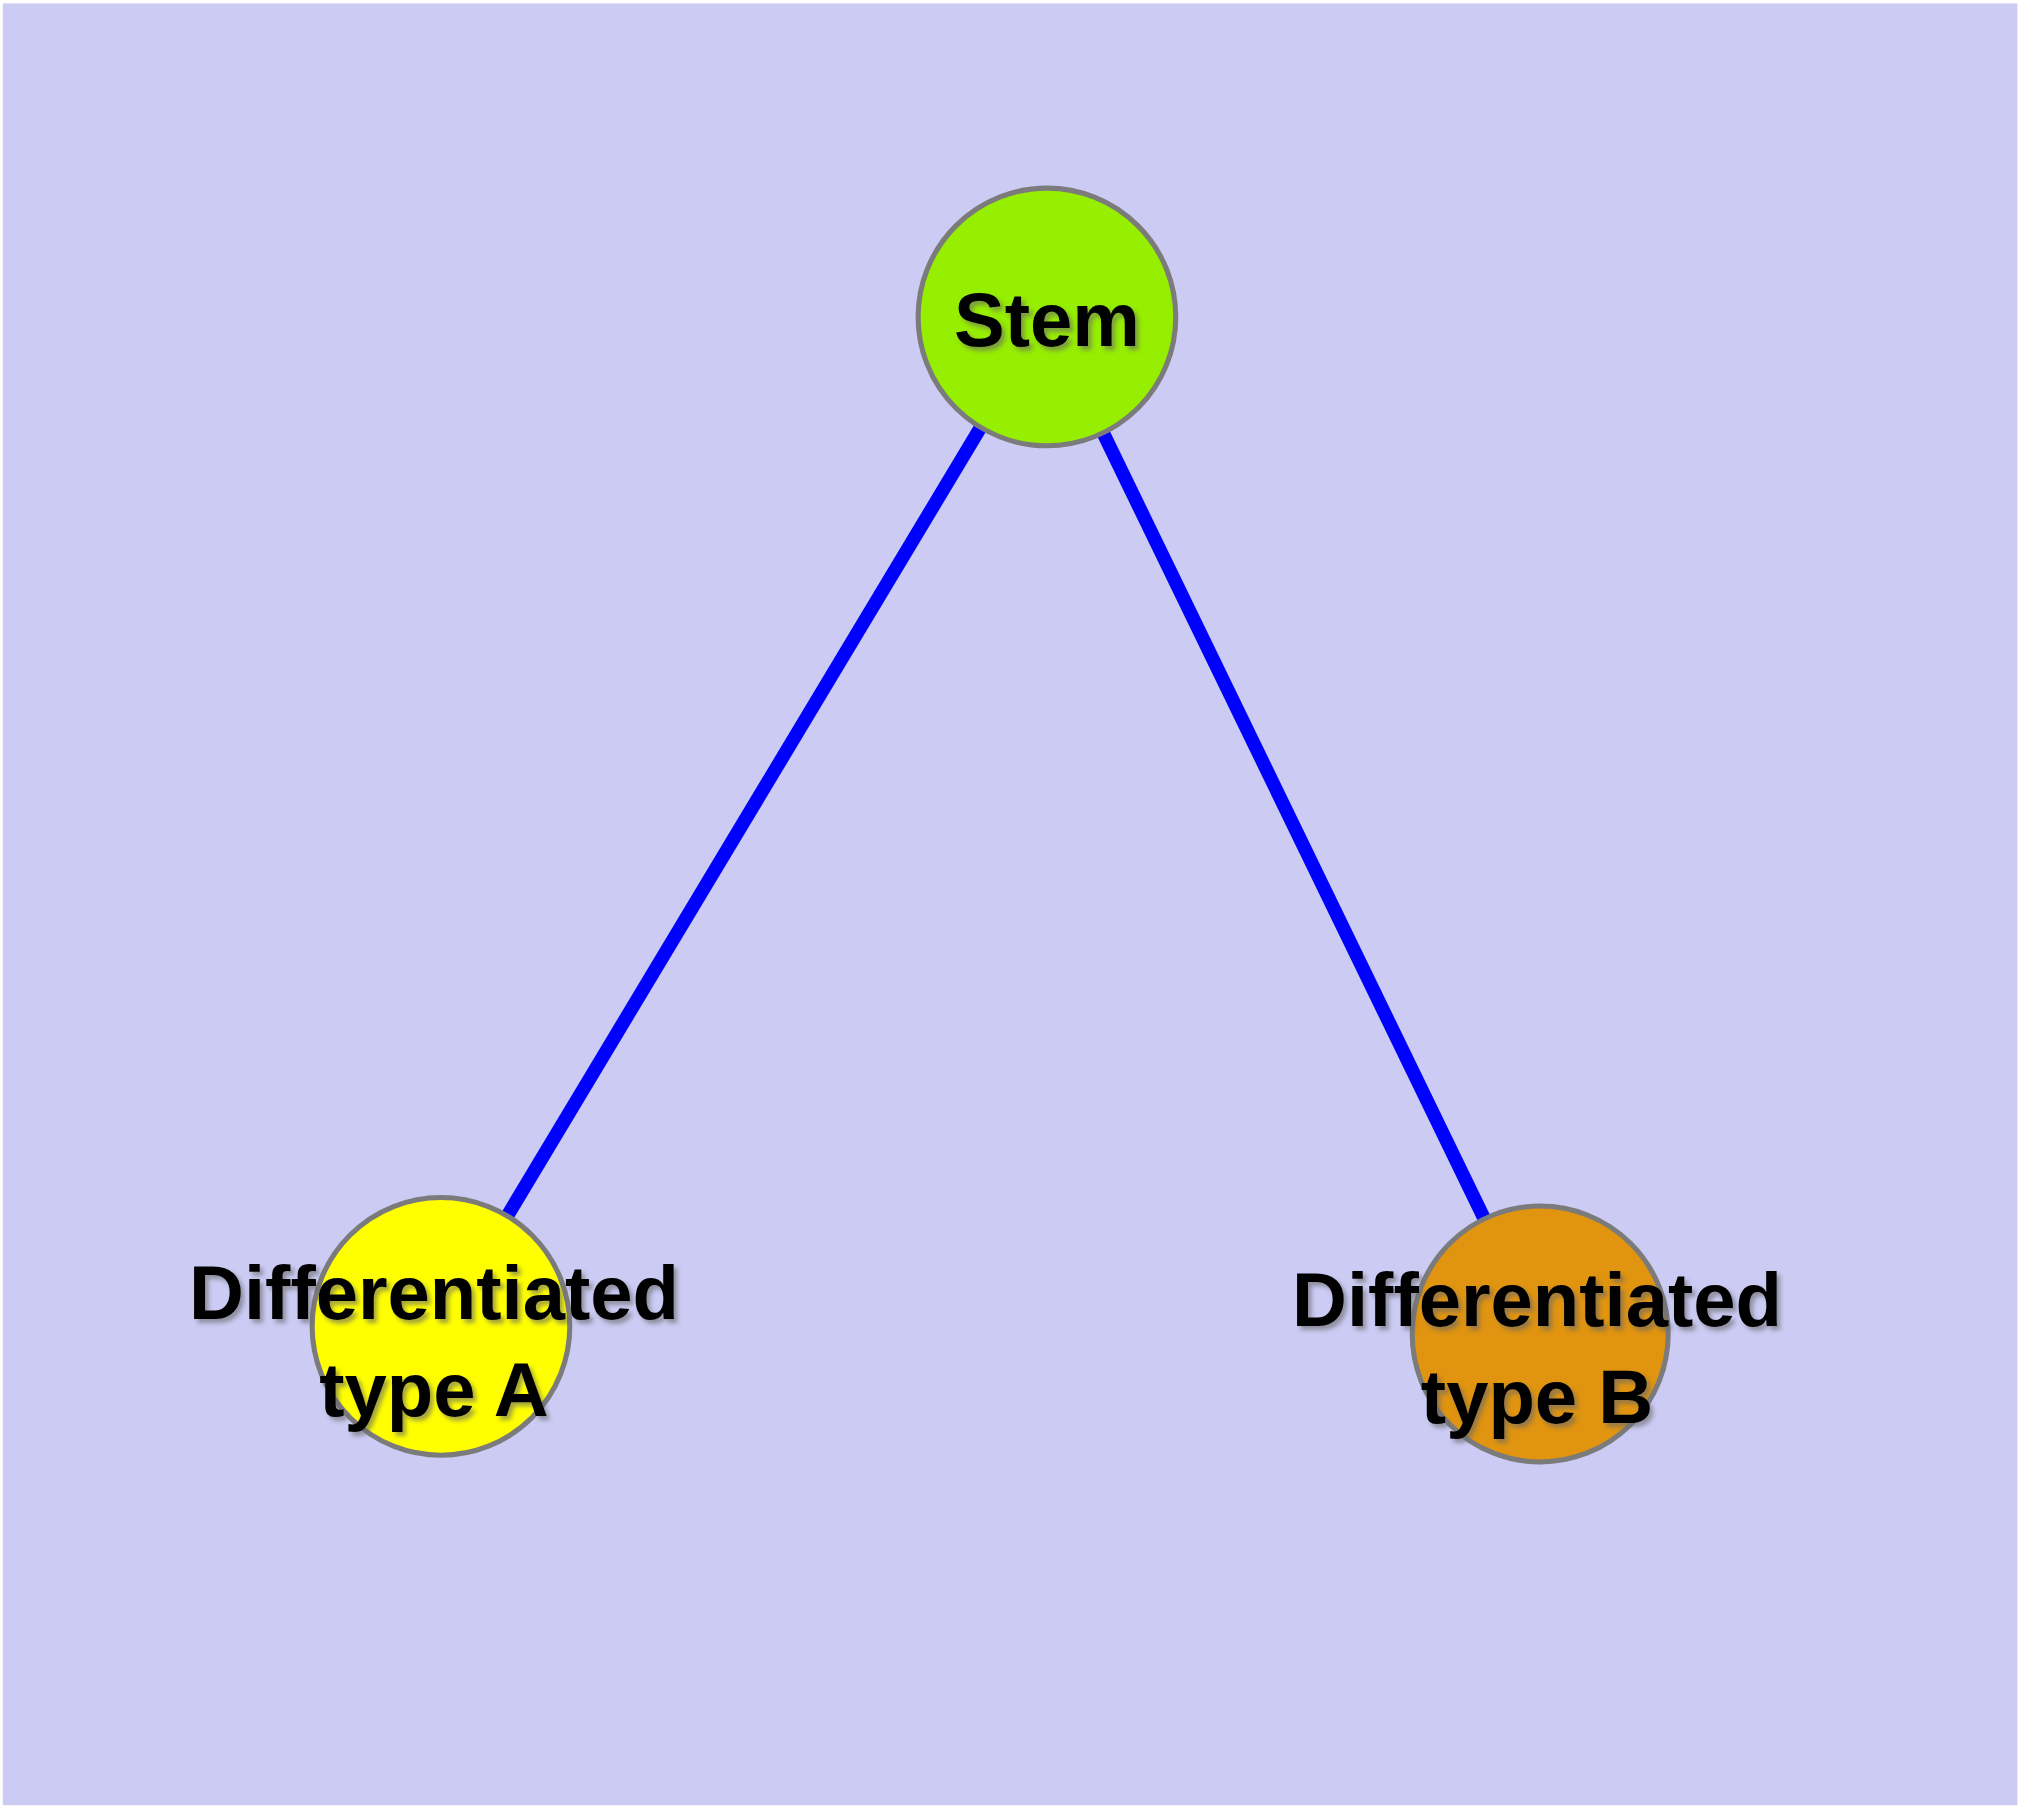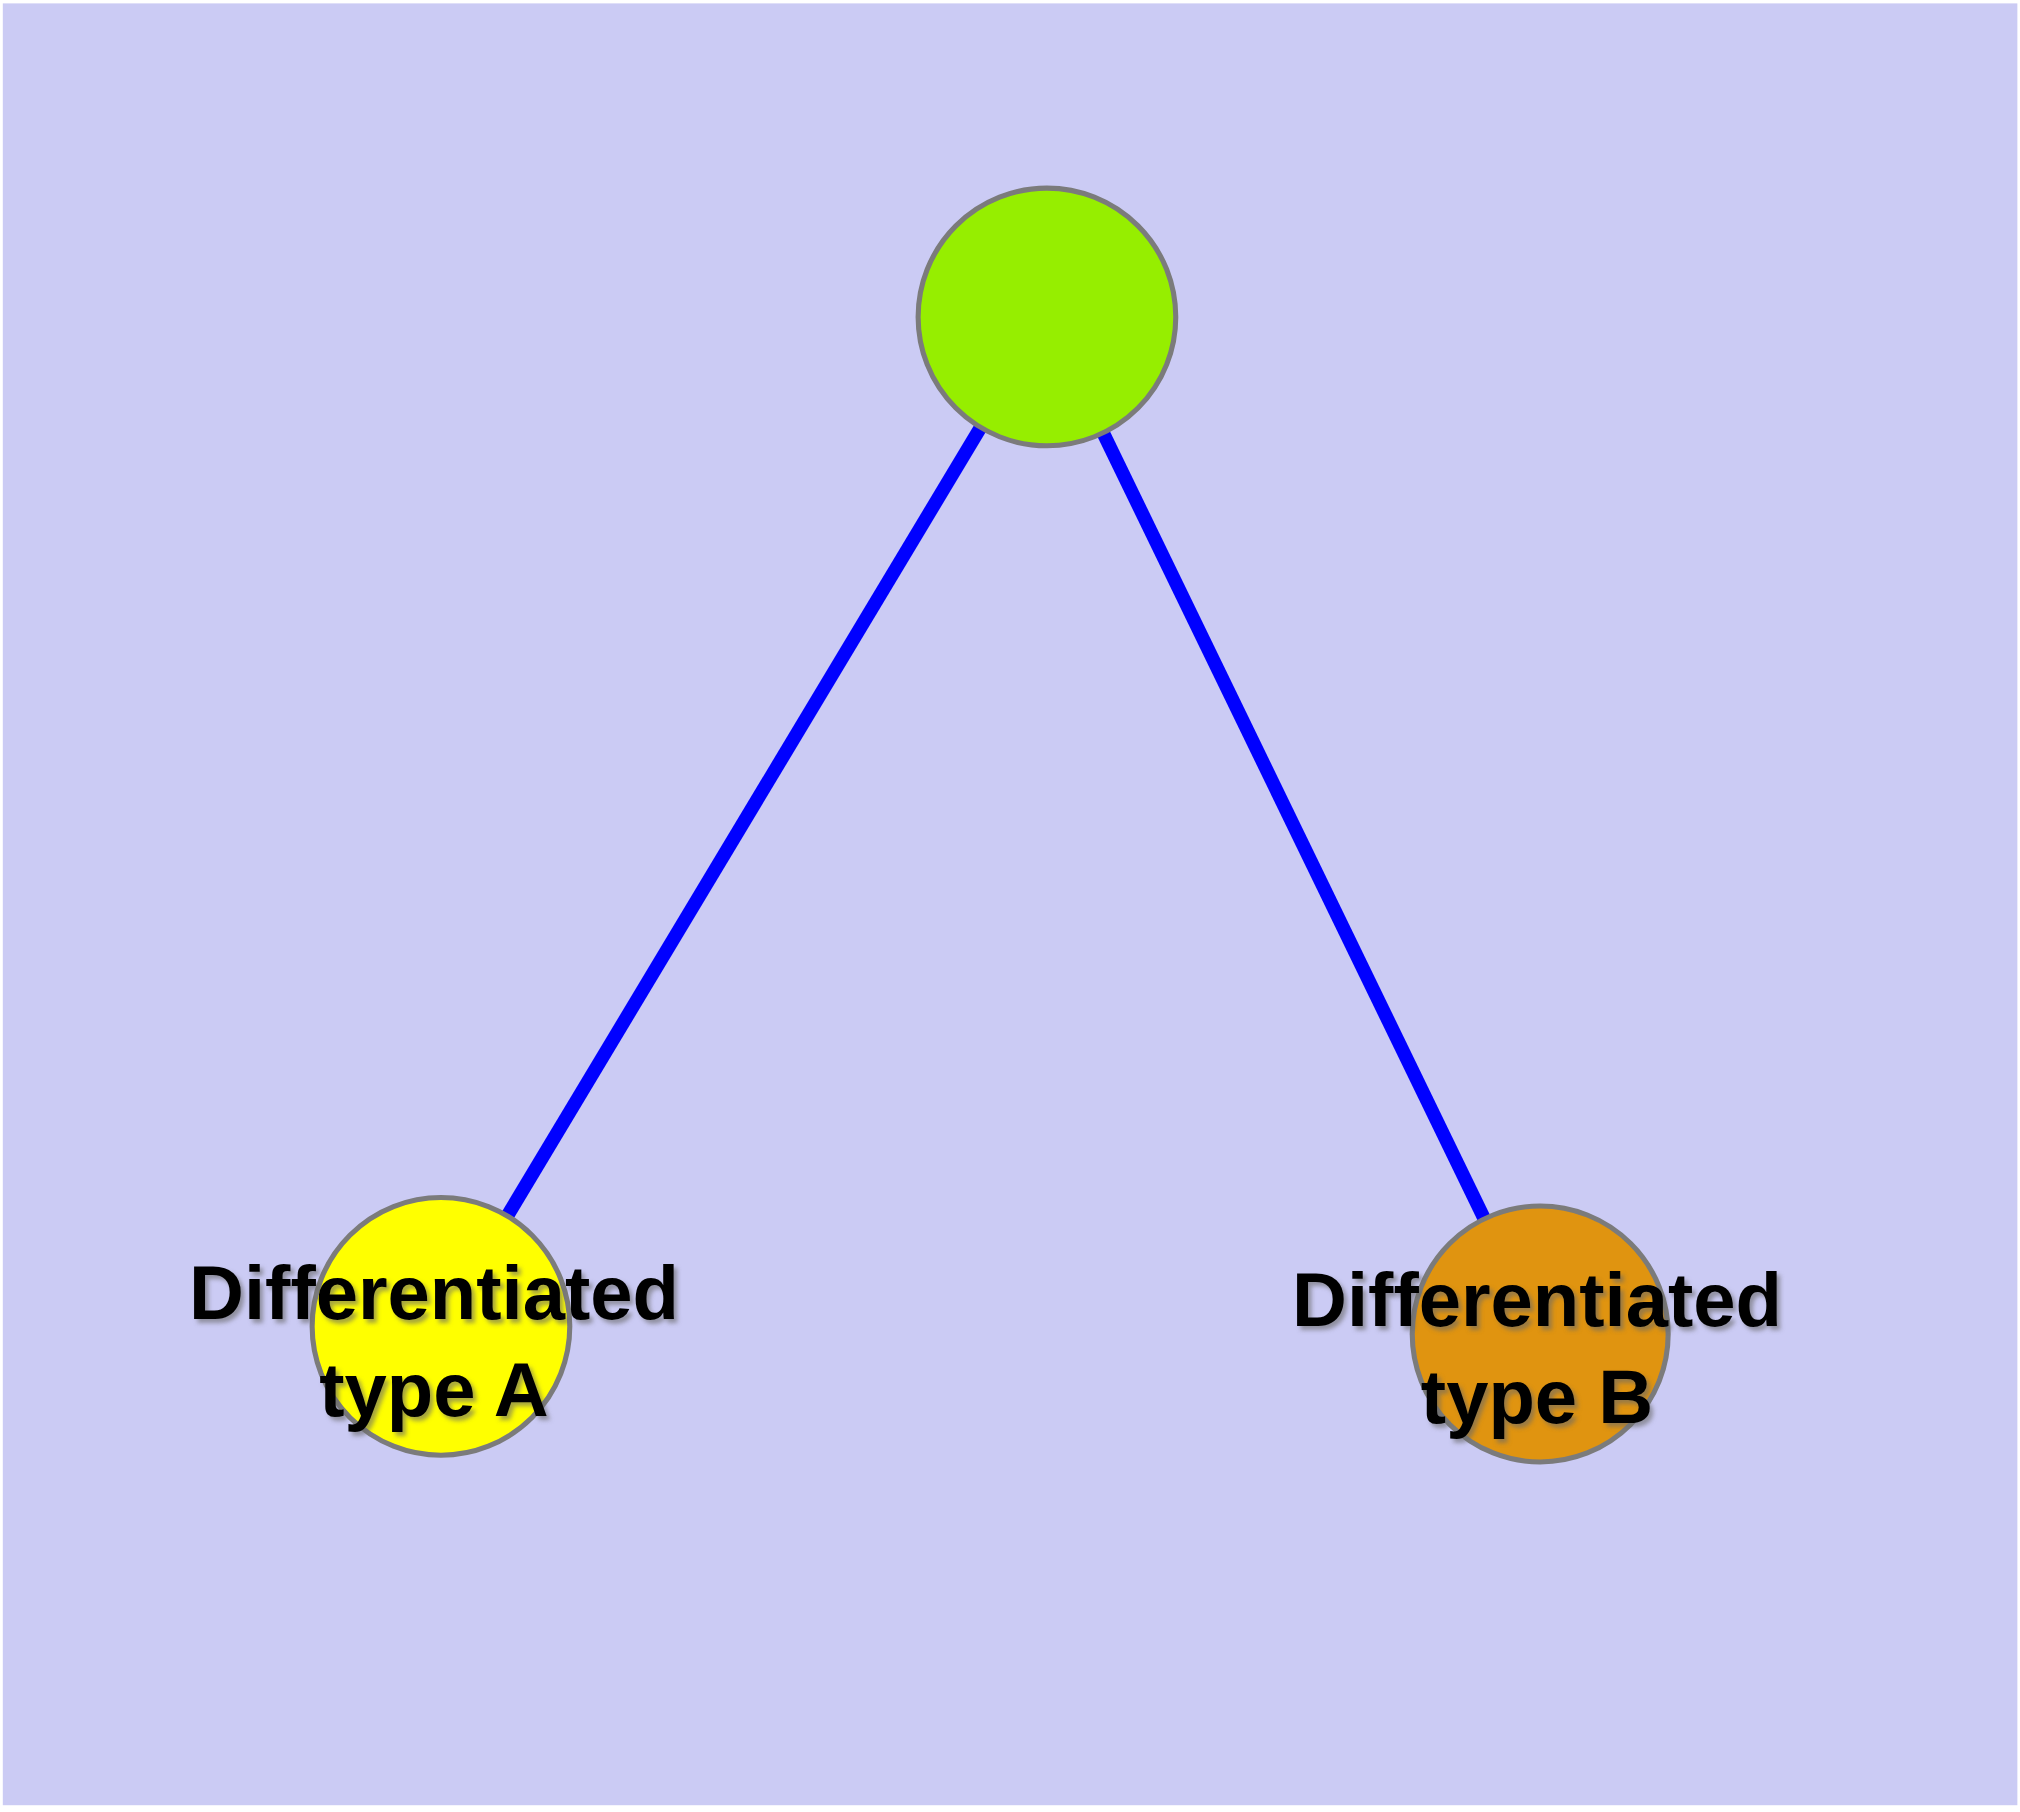--- a/index.html
+++ b/index.html
@@ -51,20 +51,21 @@
       <line x1="1235" y1="374" x2="1817" y2="1574" stroke-width="16" stroke="#0000ff"></line>
     </g>
 
     <g>
       <circle cx="1235" cy="374" r="152" stroke-width="6" fill="#96ee00" stroke="#7b7b7b"></circle>
       <circle cx="520" cy="1565" r="152" stroke-width="6" fill="#ffff00" stroke="#7b7b7b"></circle>
       <circle cx="1817" cy="1574" r="151" stroke-width="6" fill="#e09410" stroke="#7b7b7b"></circle>
     </g>
   </svg>
 
+  <div class="node-label label-stem">Stem</div>
 
   <div class="node-label label-type-a">Differentiated
 type A</div>
 
   <div class="node-label label-type-b">Differentiated
 type B</div>
 
 </div>
 
 

